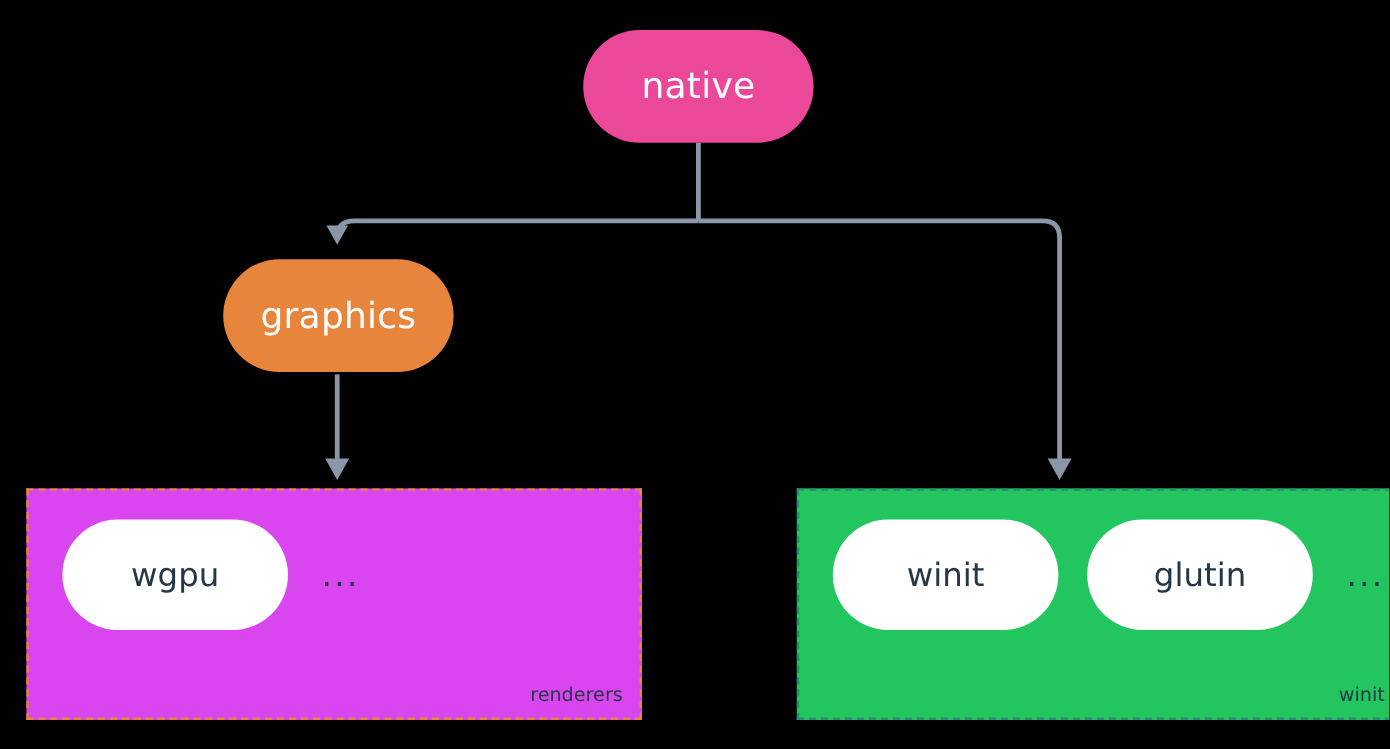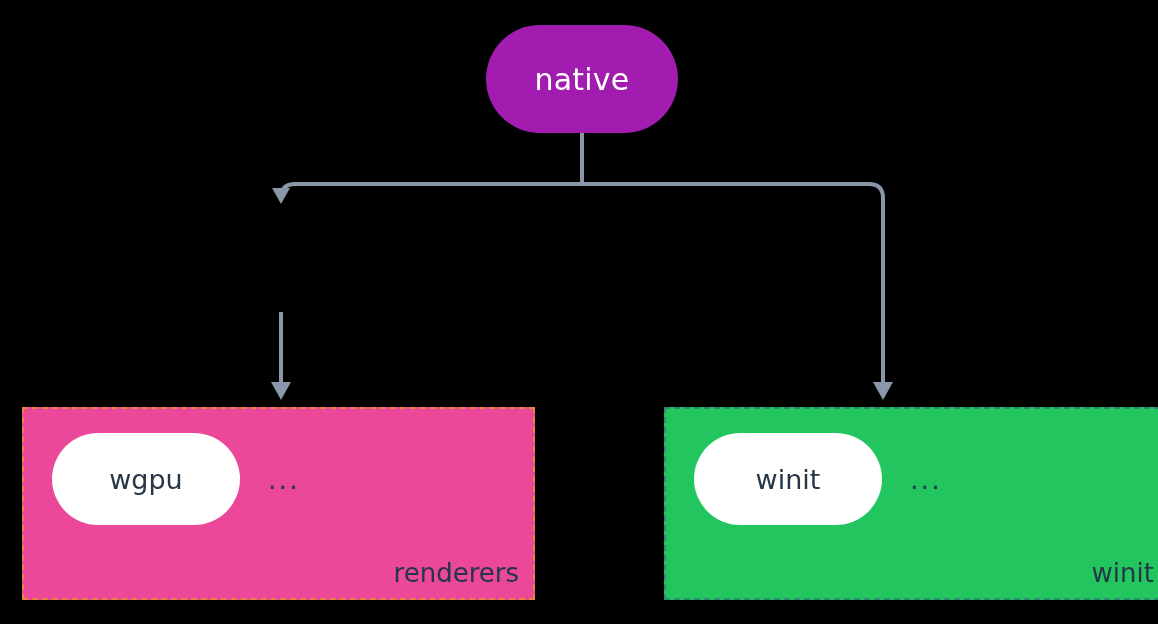--- a/index.html
+++ b/index.html
@@ -35,22 +35,22 @@
     border-radius: 999px;
     color: #ffffff;
     font-size: 30px;
     letter-spacing: 0.2px;
     white-space: nowrap;
   }
   .node-native {
     left: 486px;
     top: 25px;
     width: 192px;
-    height: 108px;
-    background: #a21caf;
+    height: 94px;
+    background: #ec4899;
   }
   .node-graphics {
     left: 186px;
     top: 216px;
     width: 192px;
     height: 94px;
     background: #E8853C;
   }
 
   
@@ -58,37 +58,37 @@
     position: absolute;
     box-sizing: border-box;
     border-style: dashed;
     border-width: 2px;
   }
   .group-renderers {
     left: 22px;
     top: 407px;
     width: 513px;
     height: 193px;
-    background: #ec4899;
+    background: #d946ef;
     border-color: #E8853C;
     padding-left: 40px;
   }
   .group-shells {
     left: 664px;
     top: 407px;
     width: 506px;
     height: 193px;
     background: #22c55e;
     border-color: #2E8B73;
   }
   .group-label {
     position: absolute;
     right: 14px;
     bottom: 10px;
-    font-size: 26px;
+    font-size: 16px;
     color: #253746;
     white-space: nowrap;
   }
 
   
   .pill-row {
     position: absolute;
     left: 28px;
     top: 24px;
     display: flex;
@@ -137,34 +137,40 @@
       <polygon points="281,204 272,188 290,188"></polygon>
       <polygon points="883,400 873,382 893,382"></polygon>
       <polygon points="281,400 271,382 291,382"></polygon>
     </g>
   </svg>
 
   <div class="node node-native">
     <span>native</span>
   </div>
 
+  <div class="node node-graphics">
+    <span>graphics</span>
+  </div>
 
   <div class="group group-renderers">
     <div class="pill-row">
       <div class="pill">
         <span>wgpu</span>
       </div>
       <div class="ellipsis">...</div>
     </div>
     <div class="group-label">renderers</div>
   </div>
 
   <div class="group group-shells">
     <div class="pill-row">
       <div class="pill">
         <span>winit</span>
       </div>
+      <div class="pill">
+        <span>glutin</span>
+      </div>
       <div class="ellipsis">...</div>
     </div>
     <div class="group-label">winit</div>
   </div>
 
 </div>
 
 </body></html>

